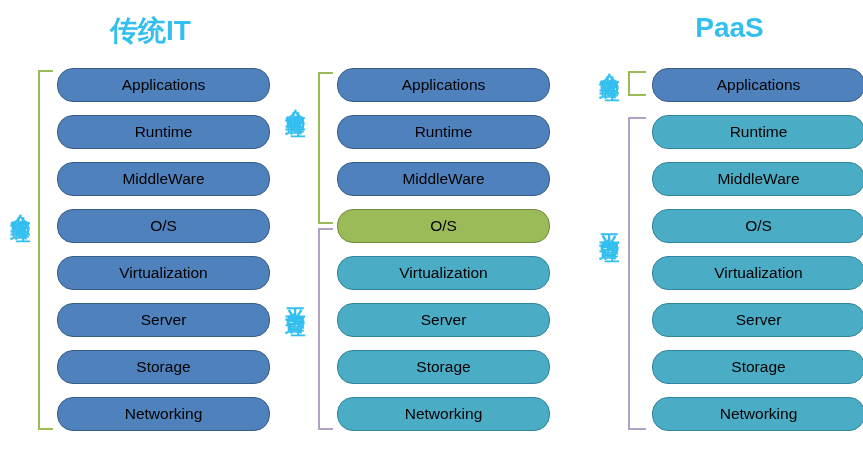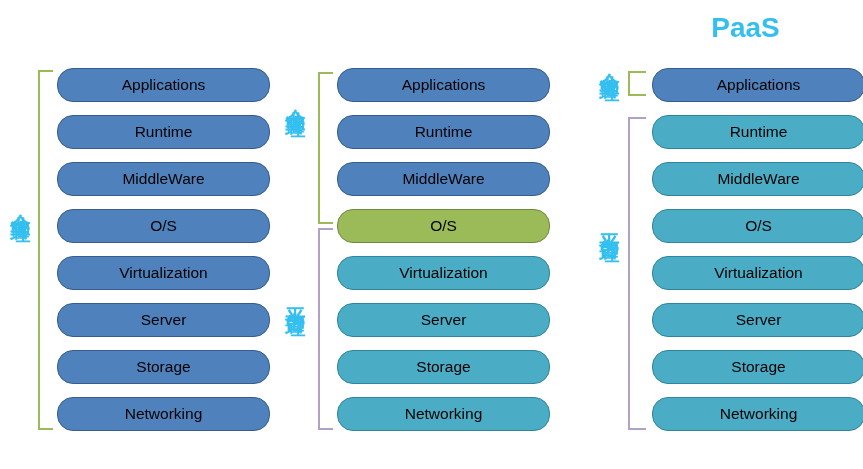--- a/index.html
+++ b/index.html
@@ -58,21 +58,22 @@
     box-sizing: border-box;
   }
   .bracket.green  { border-color: var(--bracket_green); }
   .bracket.purple { border-color: var(--bracket_purple); }
 </style>
 </head>
 <body>
 
 <div class="canvas">
 
-  <div class="col-title" style="left:652px">PaaS</div>
+  <div class="col-title" style="left:57px">传统IT</div>
+  <div class="col-title" style="left:636px">PaaS</div>
 
   <div class="v-label" style="left:8px;   top:198px">企业管理</div>
   <div class="v-label" style="left:283px; top:93px">企业管理</div>
   <div class="v-label" style="left:283px; top:292px">平台管理</div>
   <div class="v-label" style="left:597px; top:57px">企业管理</div>
   <div class="v-label" style="left:597px; top:218px">平台管理</div>
 
   <div class="bracket green" style="left:38px;  top:70px;  width:15px; height:360px"></div>
   <div class="bracket green" style="left:318px; top:72px;  width:15px; height:152px"></div>
   <div class="bracket purple" style="left:318px; top:228px; width:15px; height:202px"></div>

